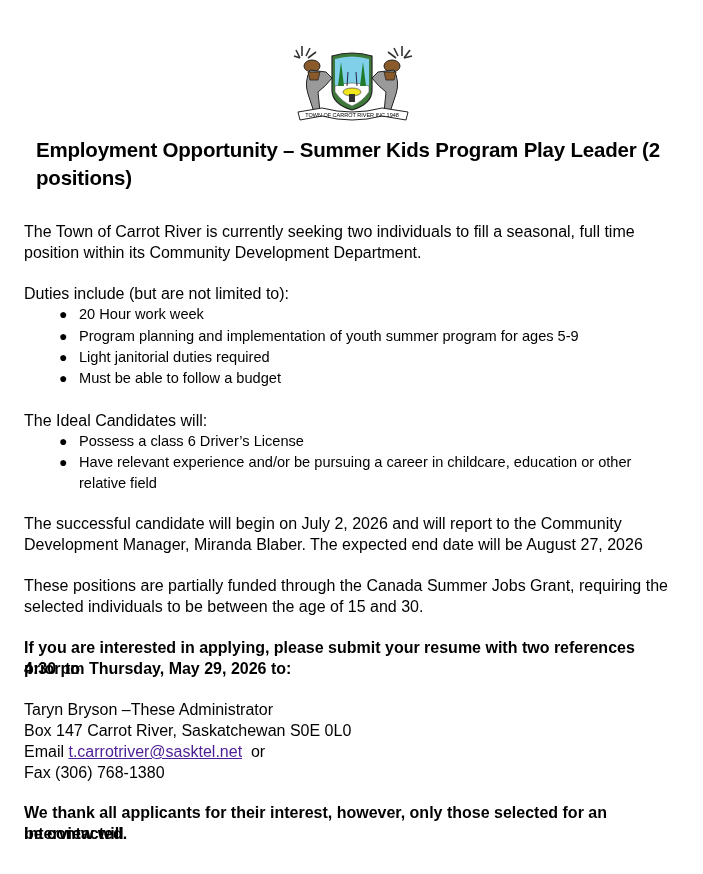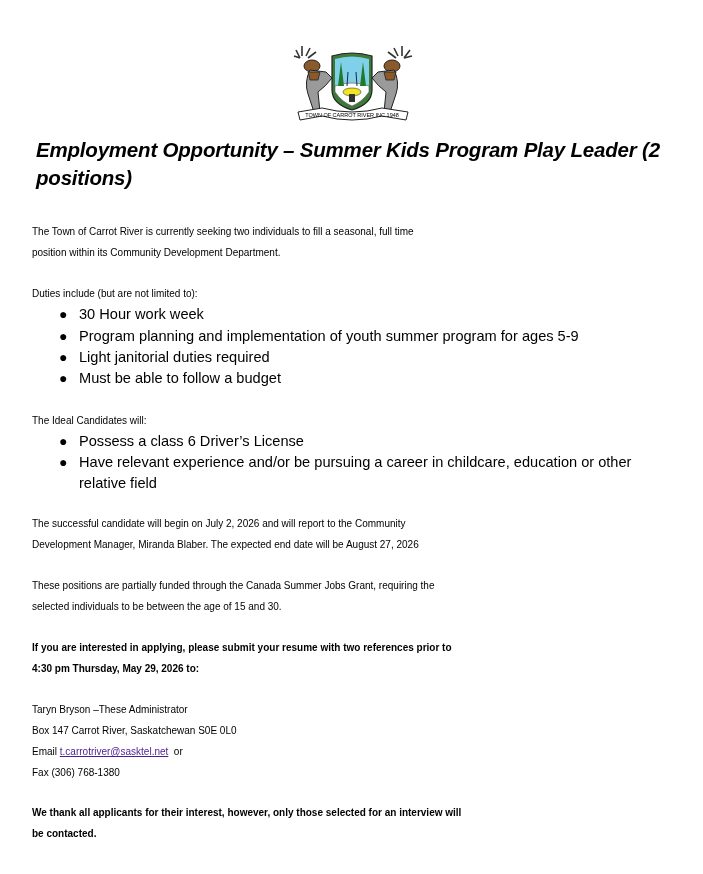--- a/index.html
+++ b/index.html
@@ -3,23 +3,23 @@
 <meta charset="utf-8">
 <style>
   html, body { margin: 0; padding: 0; background: #ffffff; }
   body {
     width: 703px; height: 874px; overflow: hidden; position: relative;
     font-family: "Liberation Sans", sans-serif; color: #000;
   }
   .logo { position: absolute; left: 292px; top: 42px; width: 122px; height: 82px; }
   .title {
     position: absolute; left: 36px; top: 136px; width: 640px;
-    font-size: 20.5px; font-weight: bold; line-height: 28px; letter-spacing: -0.2px; font-style: italic;
+    font-size: 20.5px; font-weight: bold; line-height: 28px; letter-spacing: -0.2px;
   }
-  .t { position: absolute; left: 32px; font-size: 10px; line-height: 21px; width: 650px; }
+  .t { position: absolute; left: 24px; font-size: 16px; line-height: 21px; width: 650px; }
   .li { position: absolute; left: 79px; font-size: 14.6px; line-height: 21px; width: 600px; }
   .bullet { position: absolute; left: 59px; font-size: 14px; line-height: 21px; }
   .b { font-weight: bold; }
   .bi { font-weight: bold; }
   a.email { color: #4c1d95; text-decoration: underline; }
 </style>
 </head>
 <body>
 
 <div class="logo">
@@ -57,21 +57,21 @@
   </svg>
 </div>
 
 <div class="title">Employment Opportunity – Summer Kids Program Play Leader (2 positions)</div>
 
 <div class="t" style="top:221px">The Town of Carrot River is currently seeking two individuals to fill a seasonal, full time</div>
 <div class="t" style="top:242px">position within its Community Development Department.</div>
 
 <div class="t" style="top:283px">Duties include (but are not limited to):</div>
 <span class="bullet" style="top:304px">●</span>
-<div class="li" style="top:304px">30 Hour work week</div>
+<div class="li" style="top:304px">20 Hour work week</div>
 <span class="bullet" style="top:326px">●</span>
 <div class="li" style="top:326px">Program planning and implementation of youth summer program for ages 5-9</div>
 <span class="bullet" style="top:347px">●</span>
 <div class="li" style="top:347px">Light janitorial duties required</div>
 <span class="bullet" style="top:368px">●</span>
 <div class="li" style="top:368px">Must be able to follow a budget</div>
 
 <div class="t" style="top:410px">The Ideal Candidates will:</div>
 <span class="bullet" style="top:431px">●</span>
 <div class="li" style="top:431px">Possess a class 6 Driver’s License</div>

